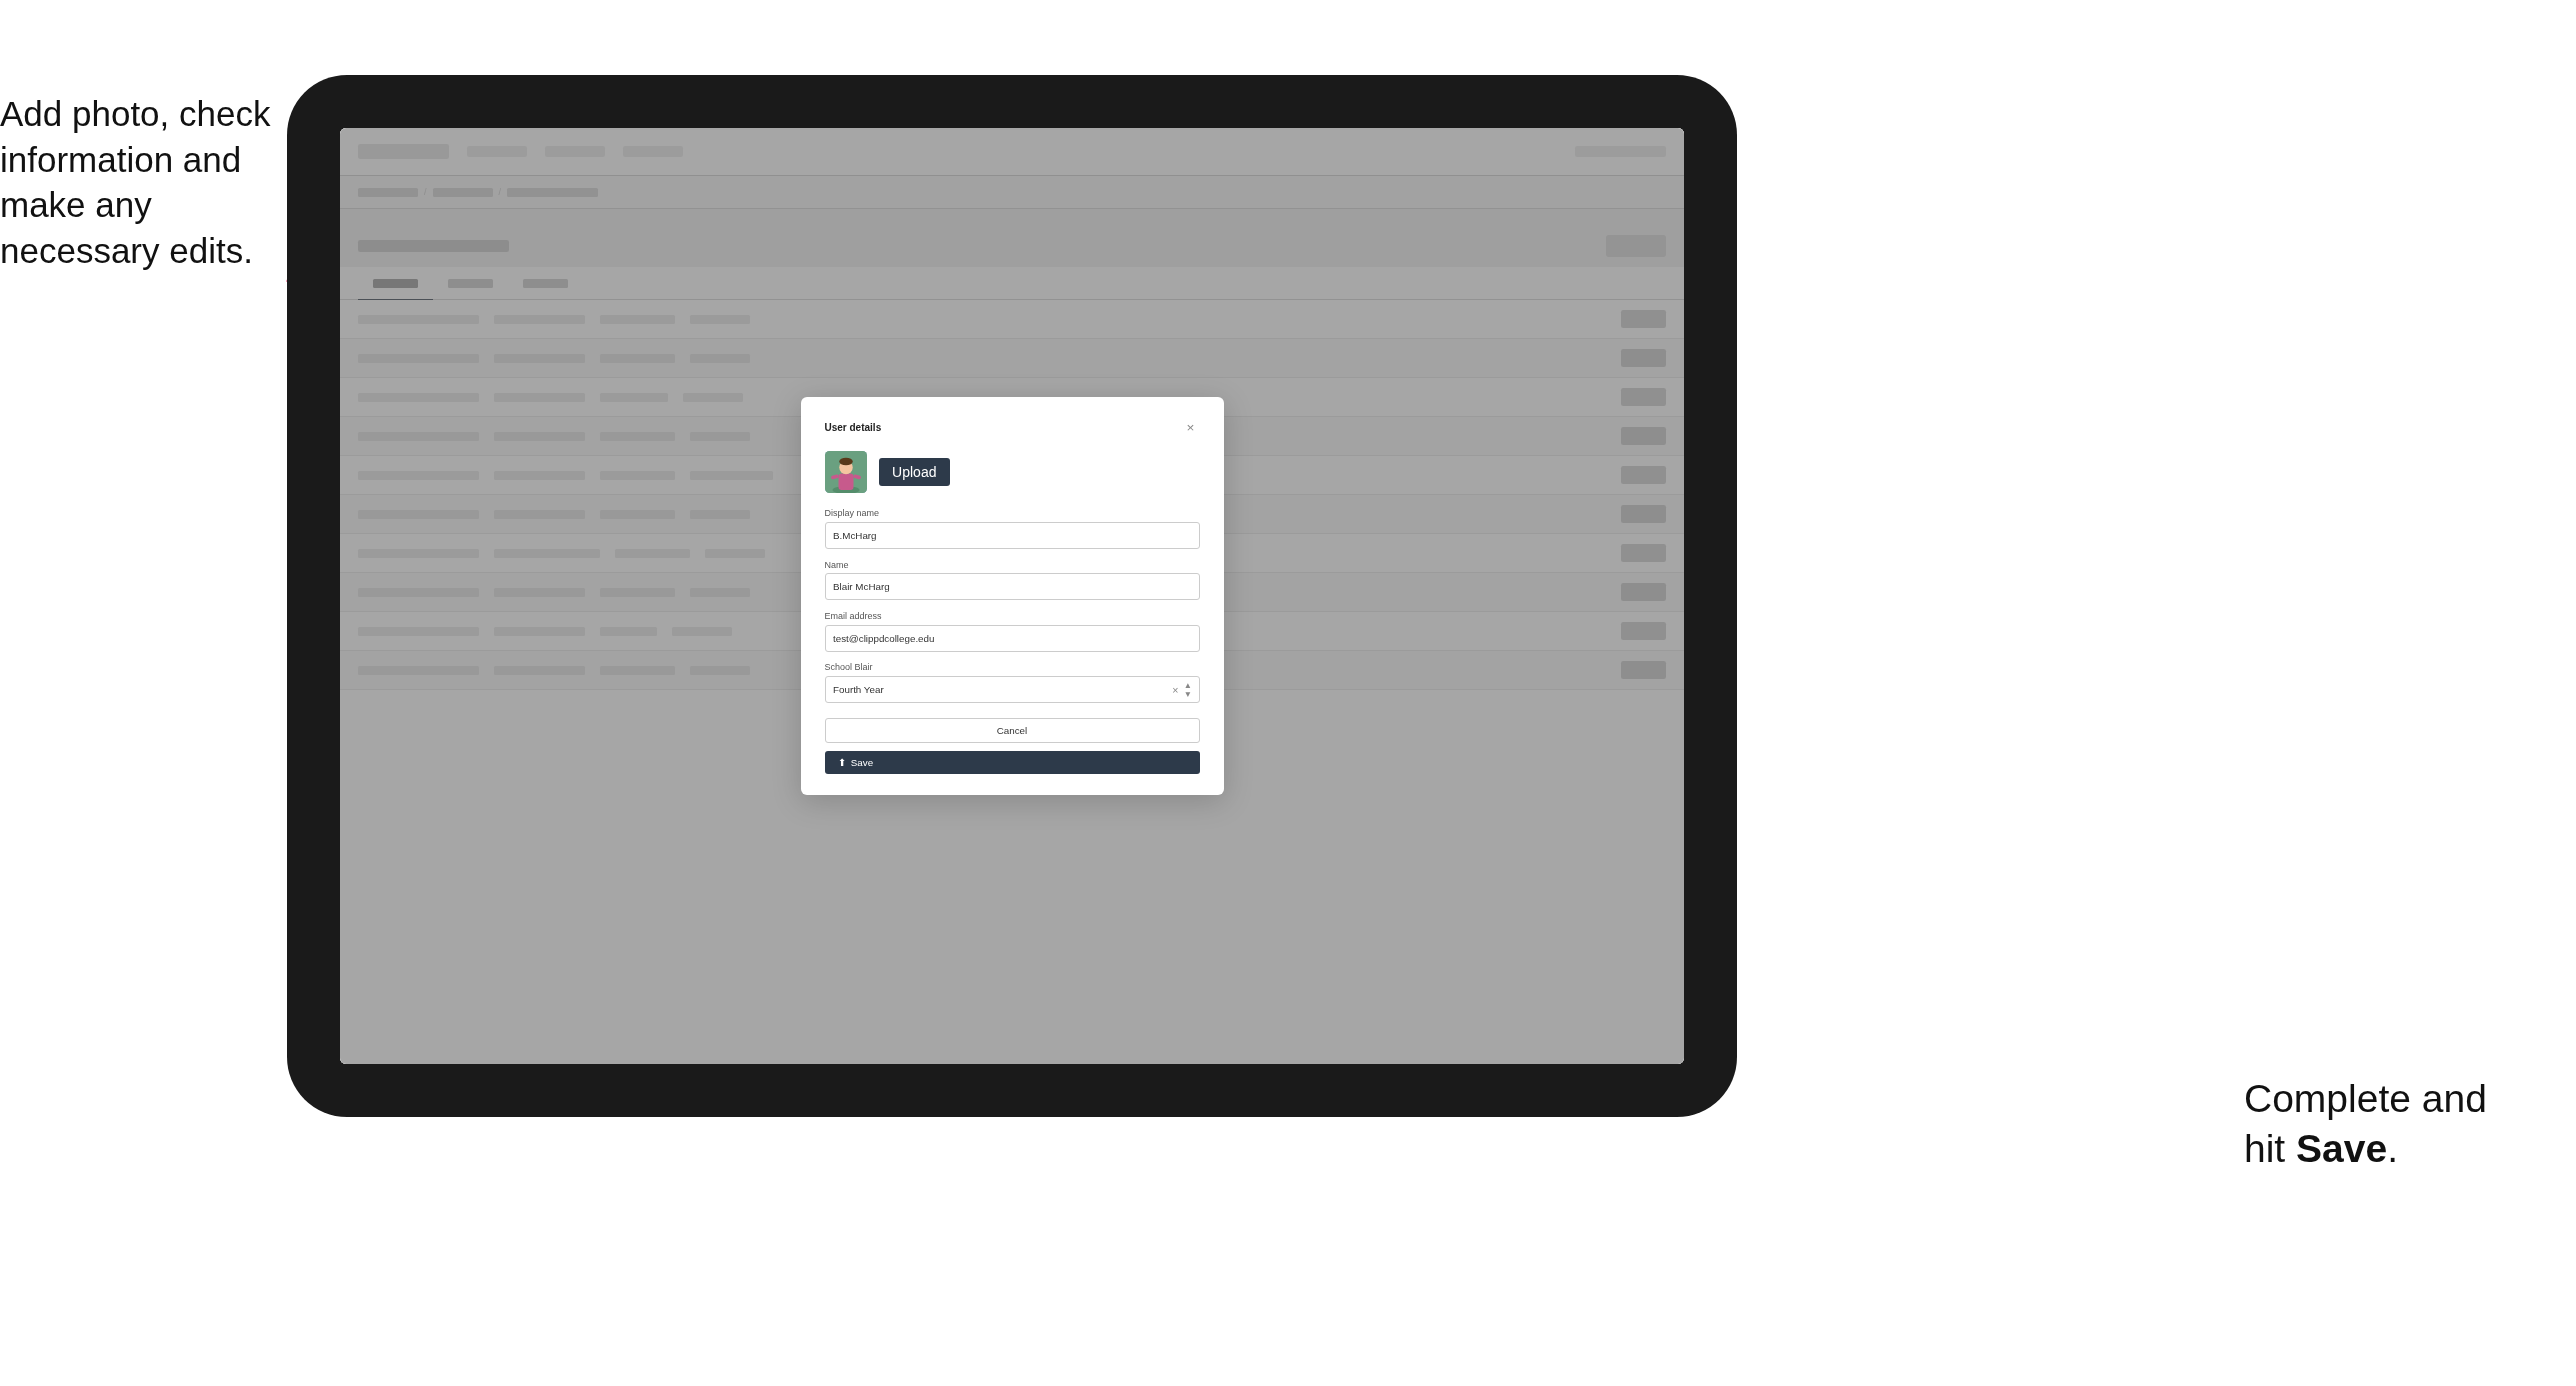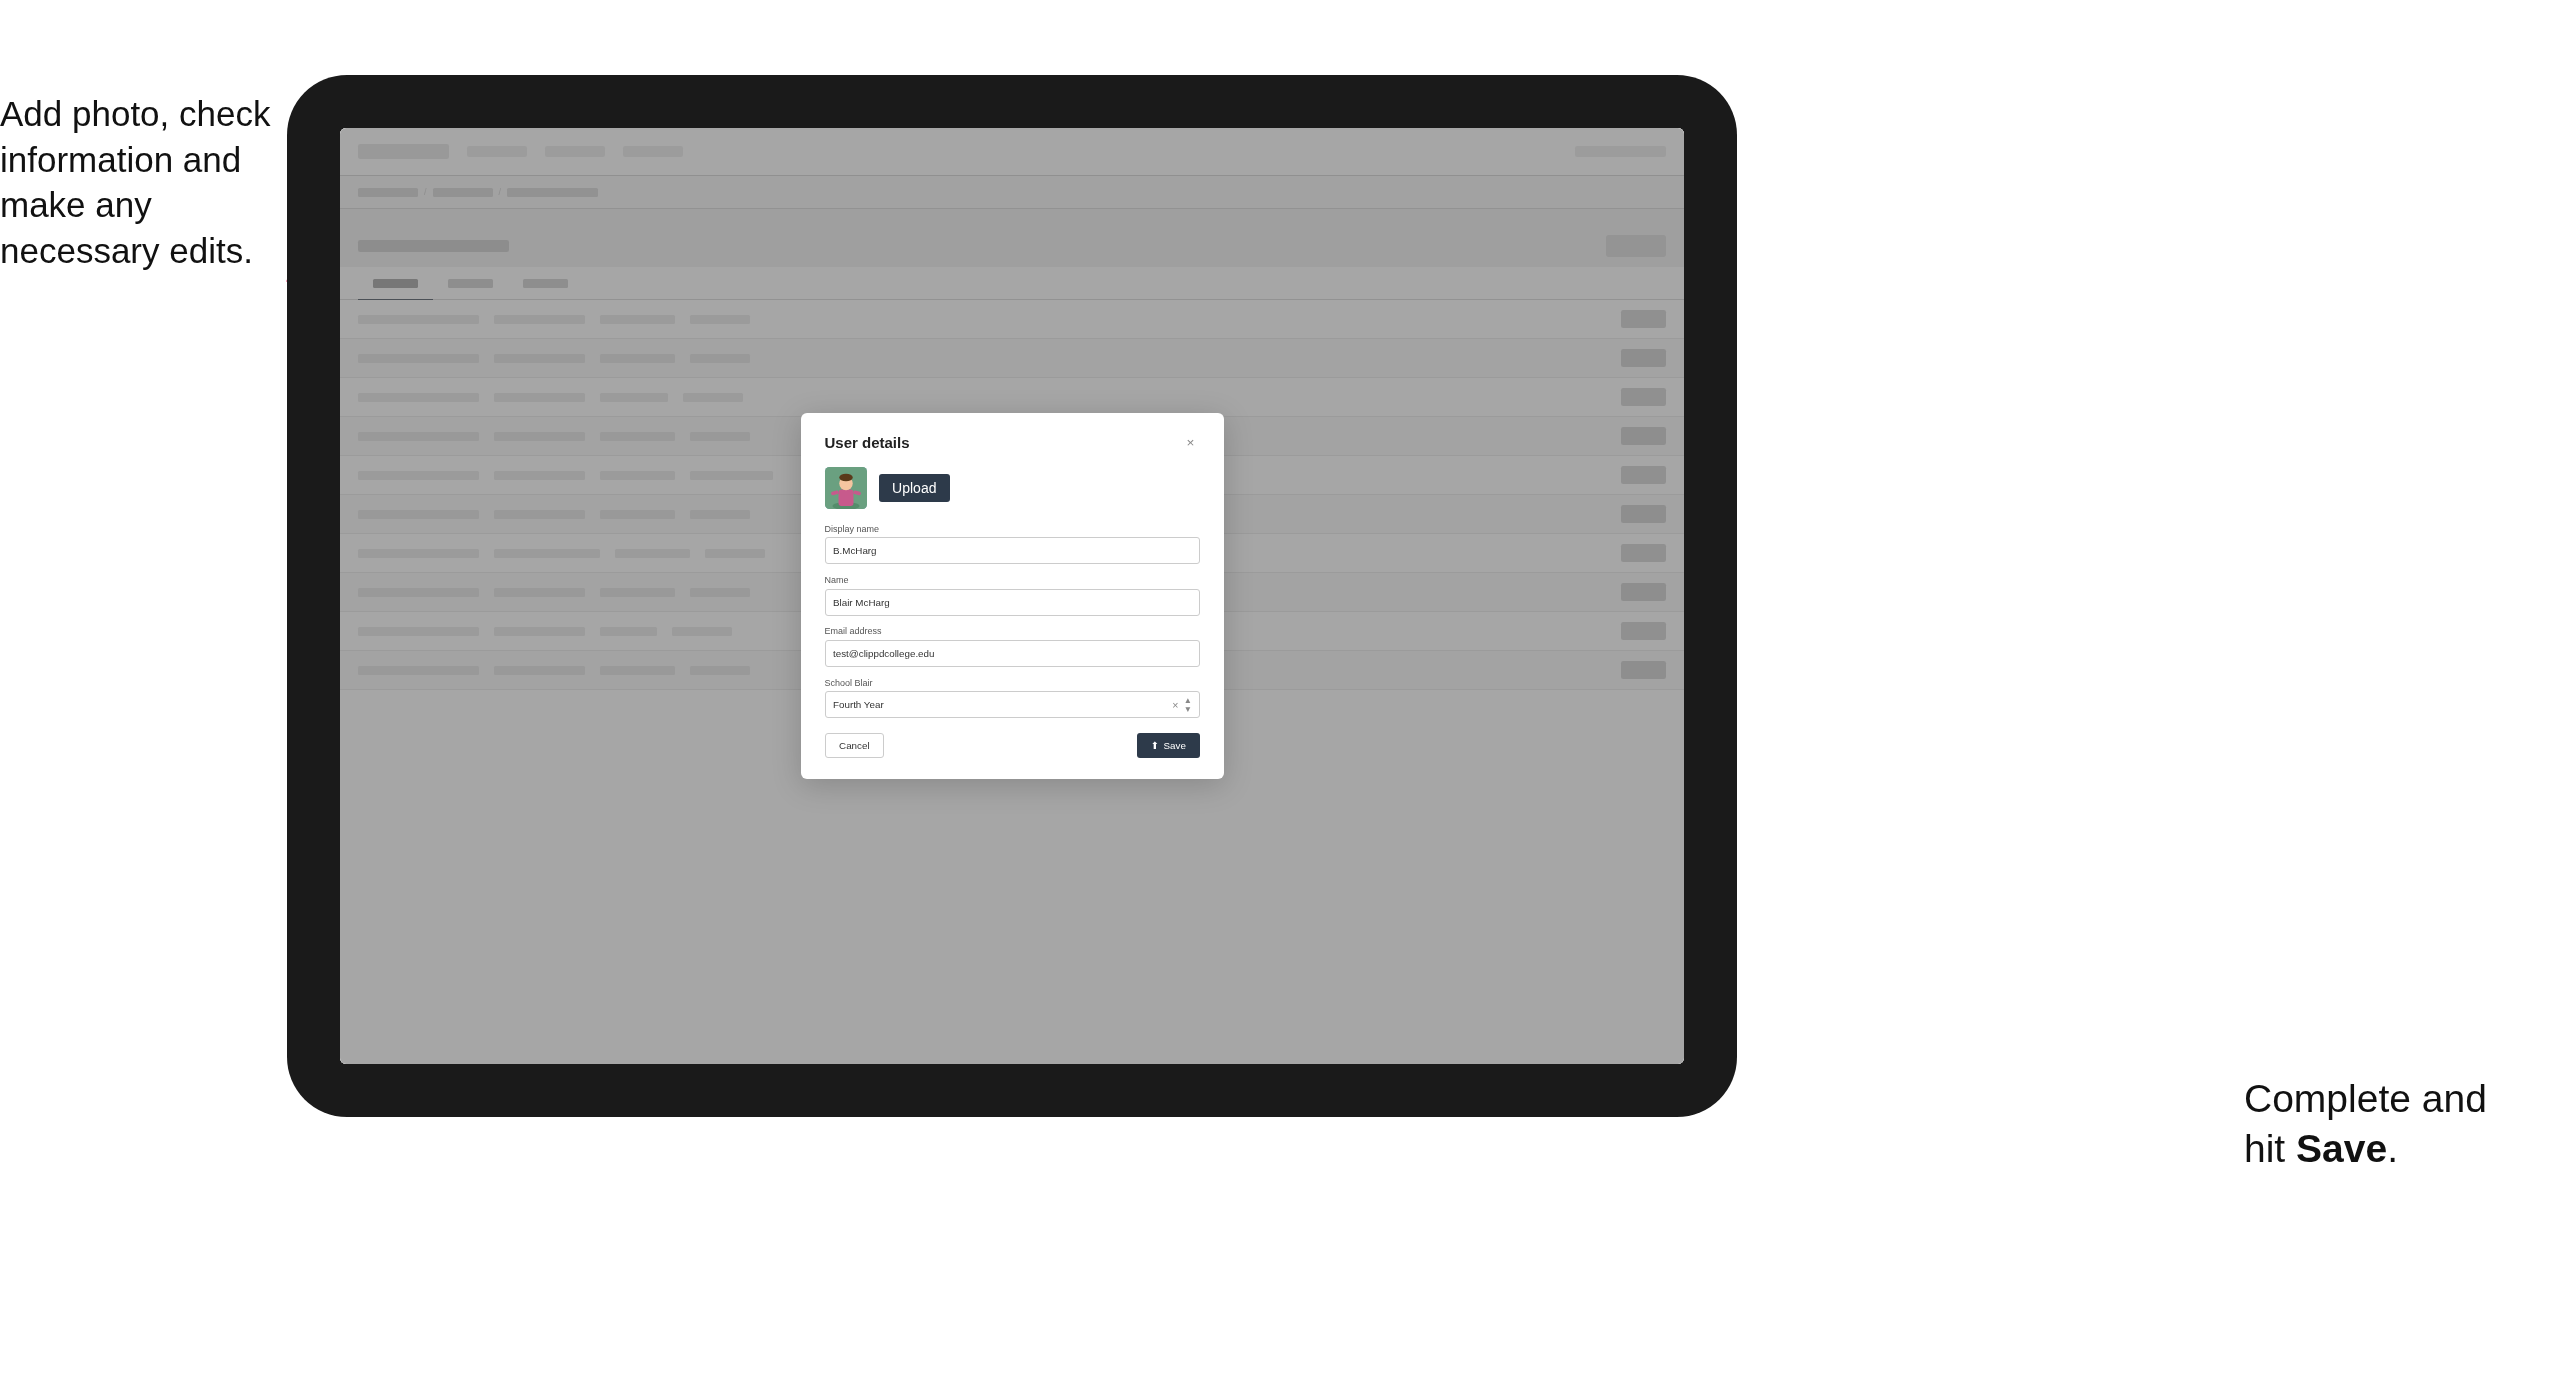--- a/index.html
+++ b/index.html
@@ -231,21 +231,21 @@
       position: relative;
       box-shadow: 0 6px 30px rgba(0,0,0,0.18);
     }
     .modal-title-row {
       display: flex;
       align-items: center;
       justify-content: space-between;
       margin-bottom: 15px;
     }
     .modal-title {
-      font-size: 15px;
+      font-size: 10px;
       font-weight: 600;
       color: #222;
     }
     .modal-close {
       width: 18px;
       height: 18px;
       background: none;
       border: none;
       cursor: pointer;
       font-size: 13.6px;
@@ -325,23 +325,24 @@
       font-size: 8.3px;
       display: flex;
       flex-direction: column;
       line-height: 1;
       gap: 0.8px;
     }
 
     
     .modal-footer {
       display: flex;
-      justify-content: space-between;
+      justify-content: flex-end;
       gap: 7.5px;
       margin-top: 15px;
+      flex-direction: column;
     }
     .btn-cancel {
       background: #fff;
       border: 0.8px solid #ccc;
       border-radius: 3px;
       padding: 6px 13.6px;
       font-size: 9.8px;
       cursor: pointer;
       color: #333;
     }

